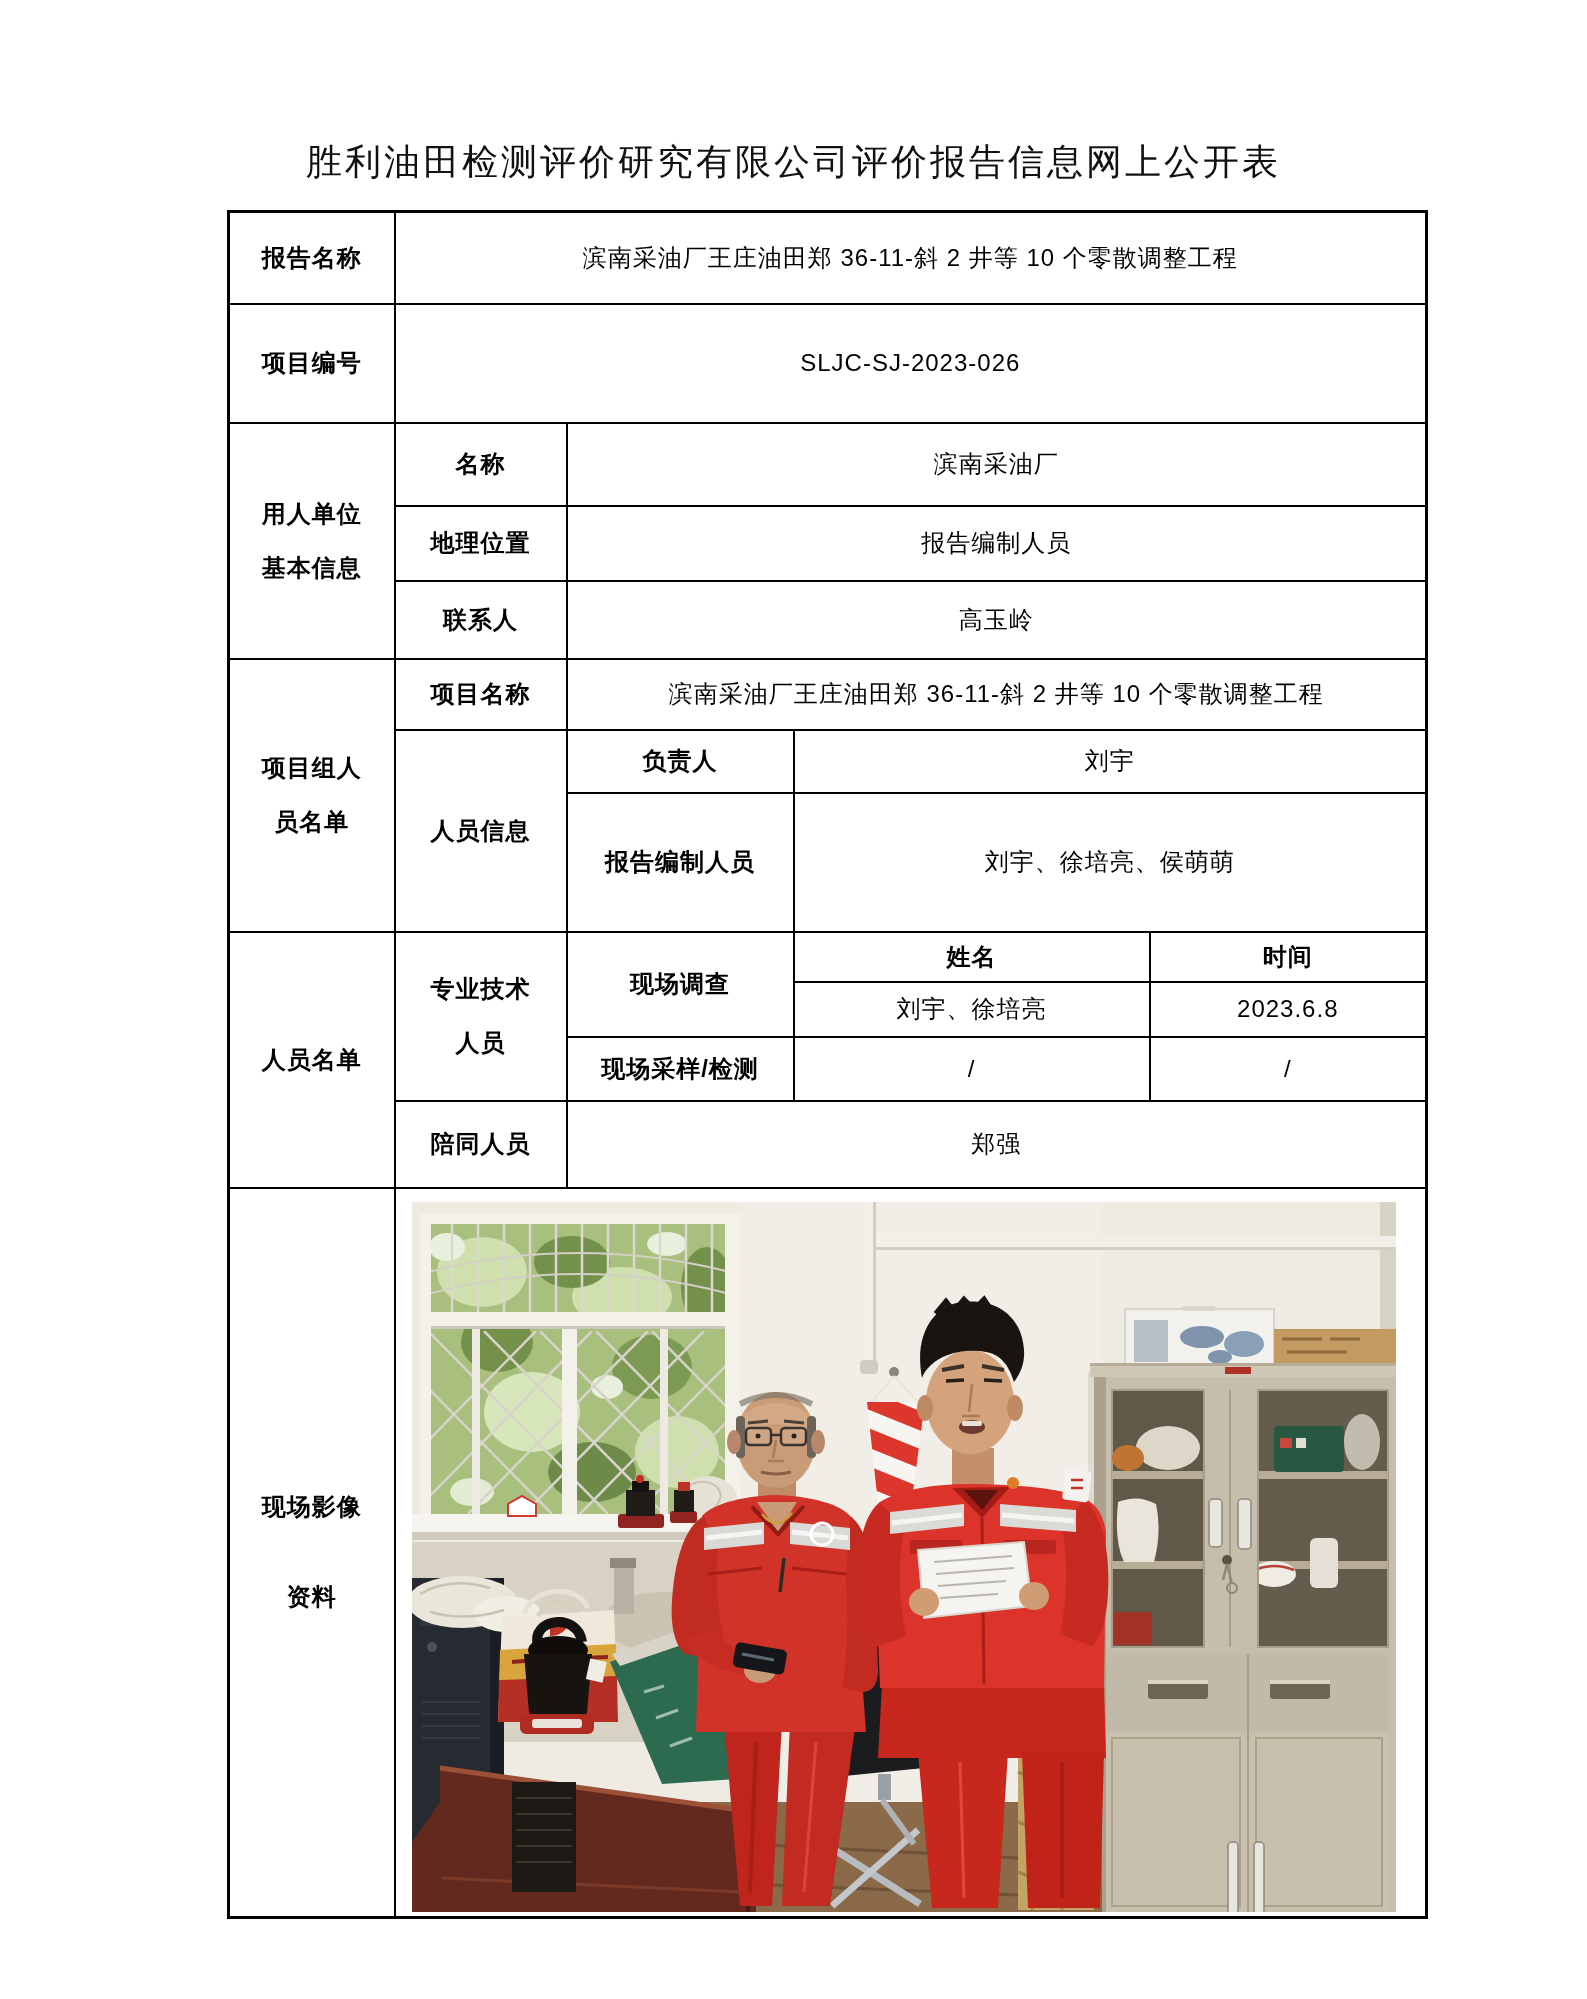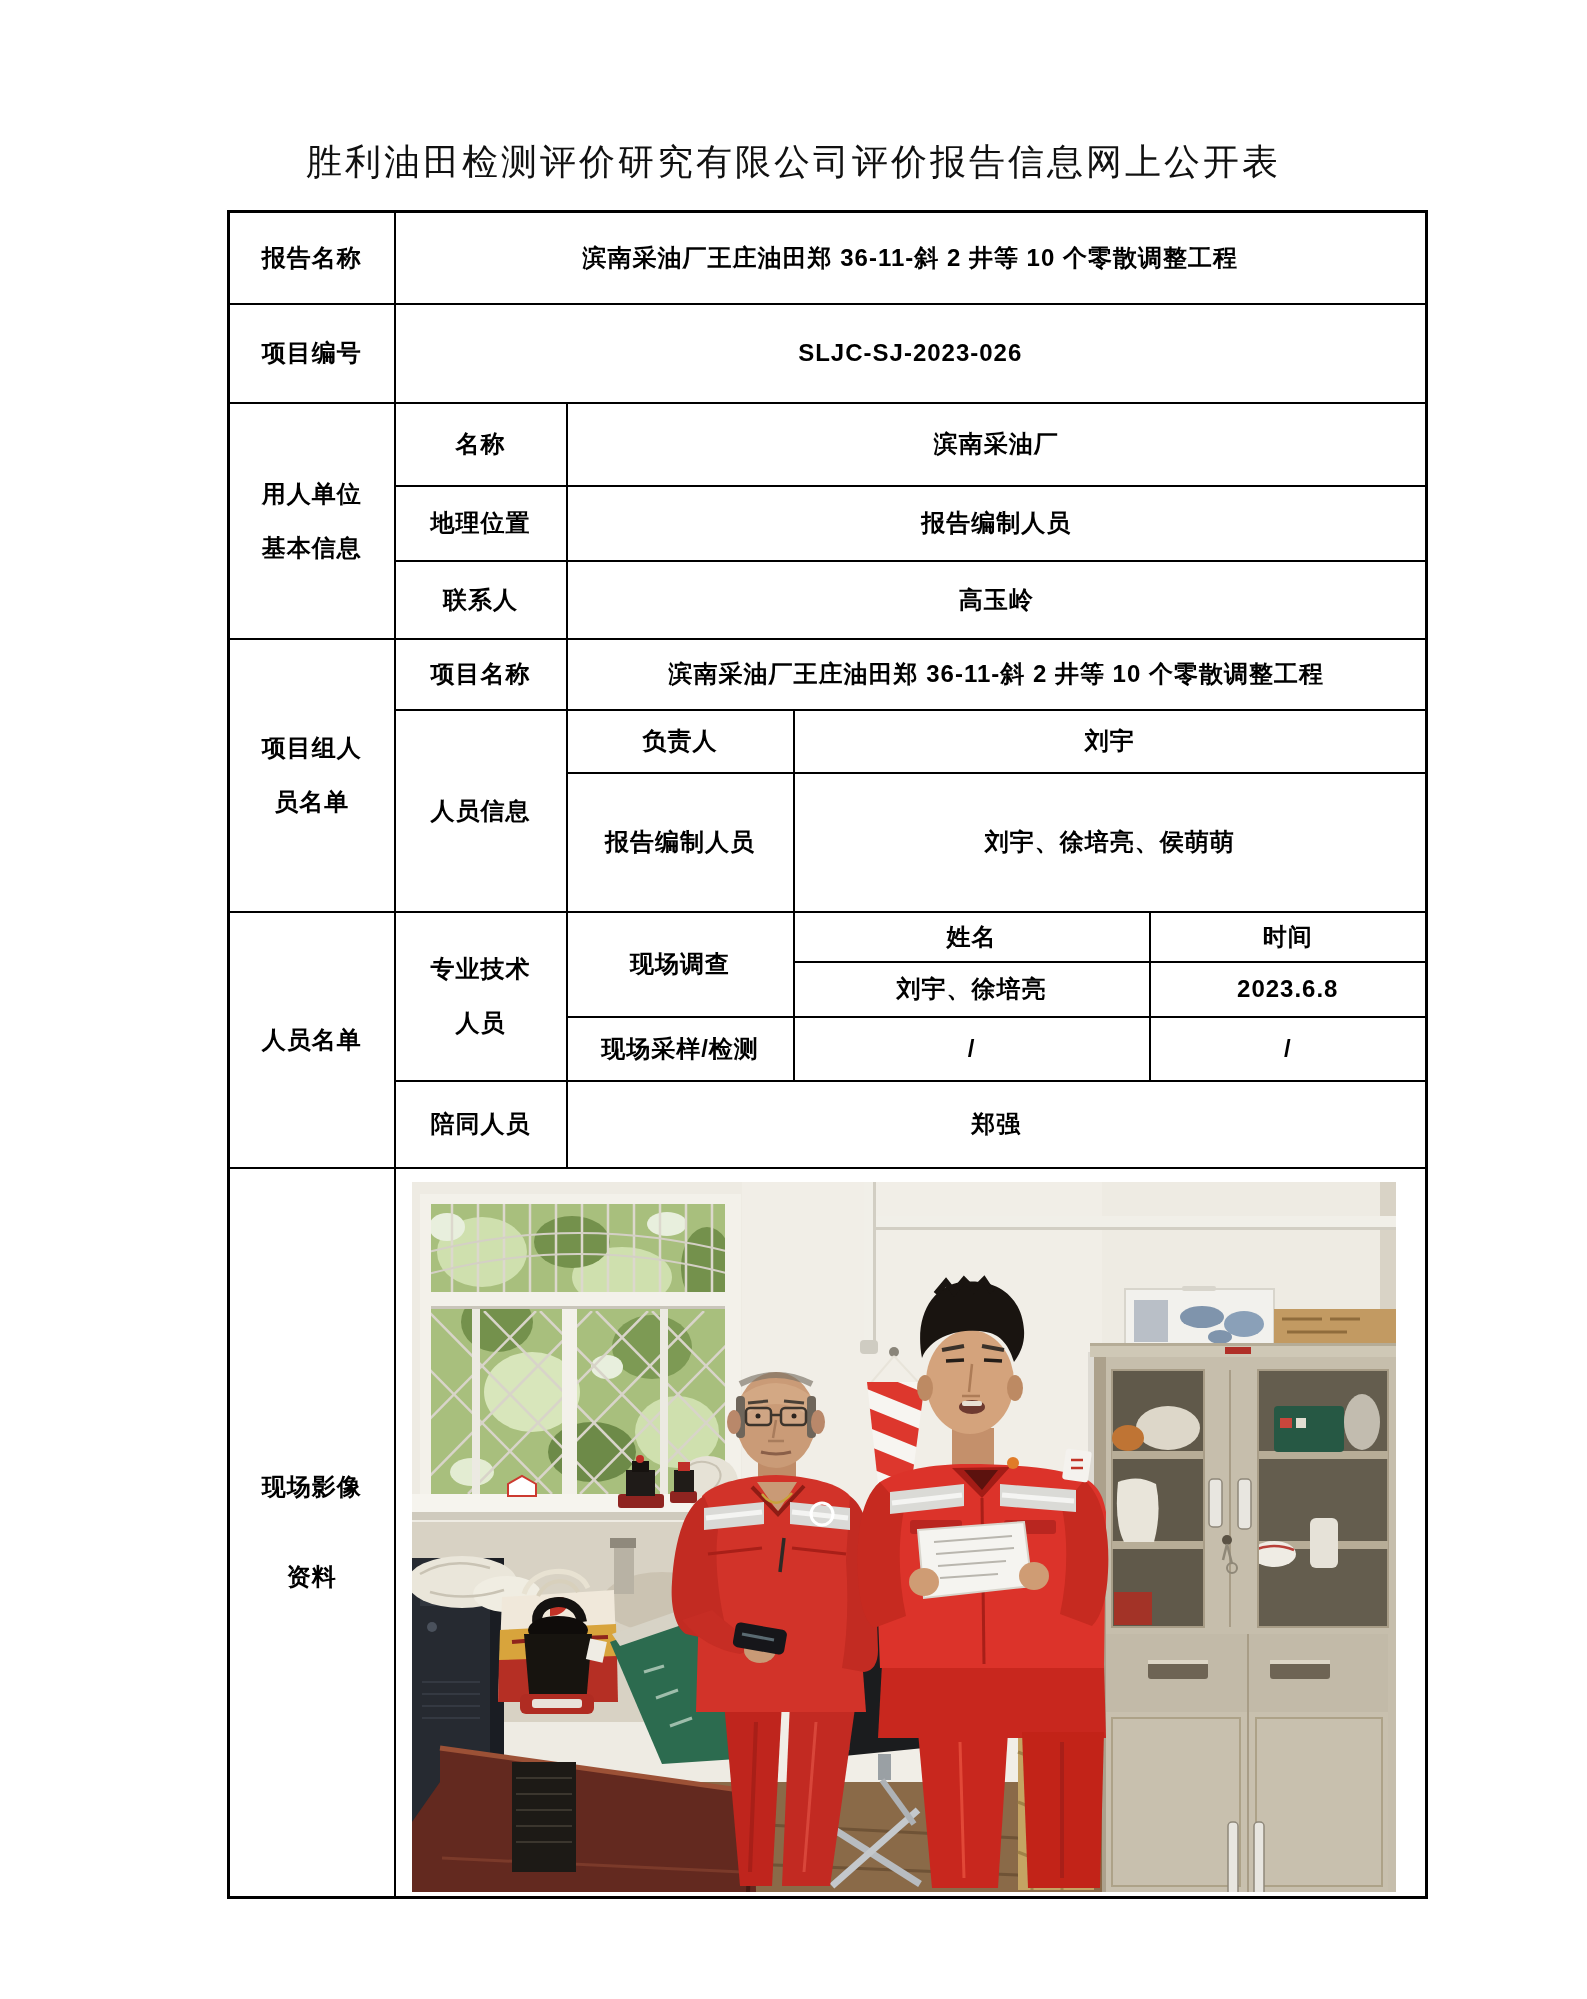--- a/index.html
+++ b/index.html
@@ -2,21 +2,21 @@
 <html><head>
 <meta charset="utf-8">
 <style>
   html,body{margin:0;padding:0;background:#ffffff;}
   body{width:1587px;height:1999px;position:relative;font-family:"Liberation Sans","DejaVu Sans",sans-serif;color:#000;}
   .canvas{position:absolute;left:0;top:0;width:1587px;height:1999px;background:#fff;overflow:hidden;}
   .doc-title{position:absolute;left:0;top:138px;width:1587px;text-align:center;font-size:36px;font-weight:normal;letter-spacing:3px;color:#111;}
   table.main{position:absolute;left:227px;top:210px;width:1198px;border-collapse:collapse;table-layout:fixed;border:3px solid #000;}
   table.main td{border:2px solid #000;text-align:center;vertical-align:middle;font-size:24px;padding:0 2px;overflow:hidden;}
   td.lbl{font-weight:bold;letter-spacing:1px;}
-  td.val{font-weight:bold;letter-spacing:1px;}
+  td.val{font-weight:normal;letter-spacing:1px;}
   .stack{display:flex;flex-direction:column;align-items:center;justify-content:flex-start;line-height:54px;}
   .stack.widegap span:last-child{margin-top:36px;}
   td.photo-cell{vertical-align:top;padding:0;}
   .photo-wrap{margin:10px 0 0 14px;width:984px;height:710px;background:#e9e5dc;}
   .photo-wrap svg{display:block;width:984px;height:710px;}
 </style>
 </head>
 <body>
 
 <div class="canvas">
@@ -31,21 +31,21 @@
         <col style="width:356px">
         <col style="width:277px">
       </colgroup>
 
     <tbody>
         <tr style="height:92px">
       <td class="lbl">报告名称</td>
       <td class="val" colspan="4">滨南采油厂王庄油田郑 36-11-斜 2 井等 10 个零散调整工程</td>
     </tr>
 
-    <tr style="height:99px">
+    <tr style="height:119px">
       <td class="lbl">项目编号</td>
       <td class="val" colspan="4">SLJC-SJ-2023-026</td>
     </tr>
 
     <tr style="height:83px">
       <td class="lbl" rowspan="3">
         <div class="stack">
           <span>用人单位</span>
           <span>基本信息</span>
         </div>

